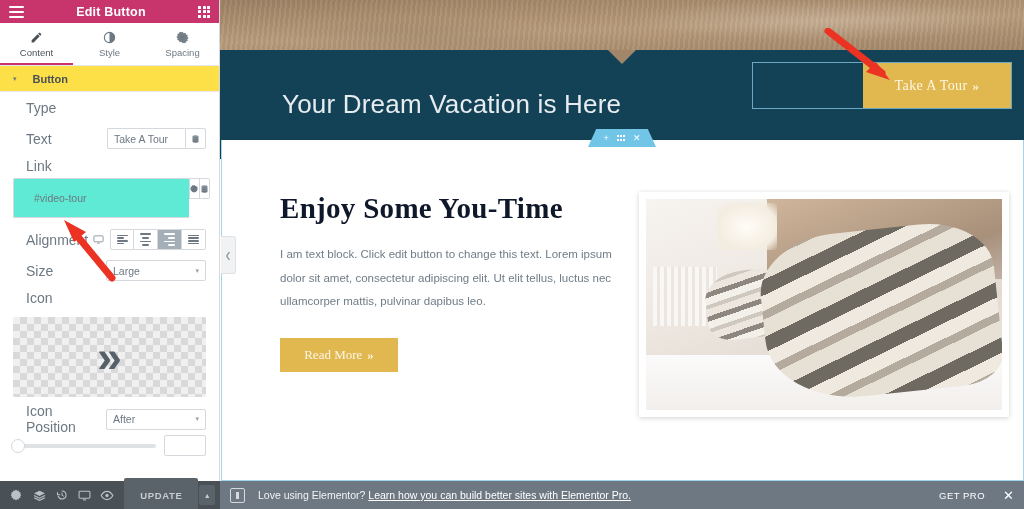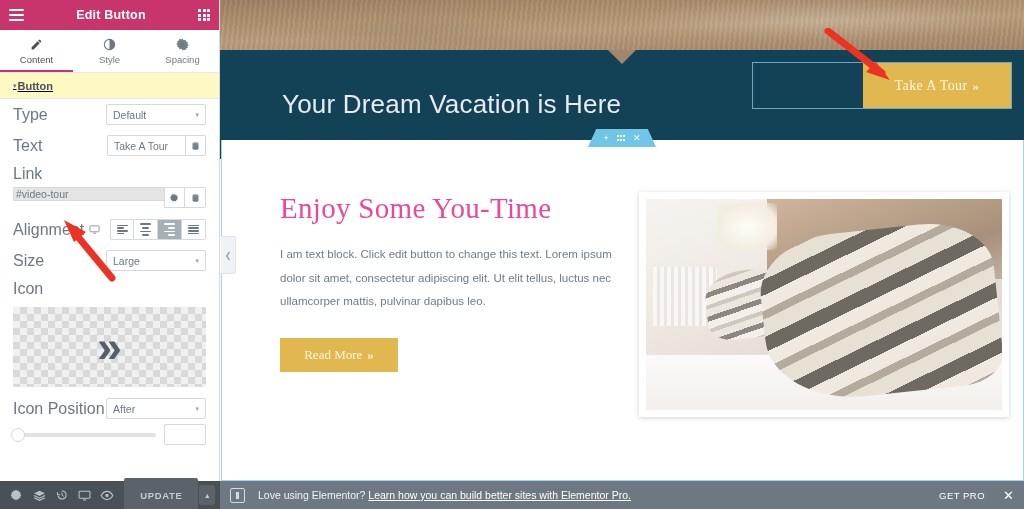--- a/index.html
+++ b/index.html
@@ -12,21 +12,21 @@
 
   
   #panel {
     position: absolute; left: 0; top: 0;
     width: 220px; height: 481px;
     background: #fff;
     border-right: 1px solid #d5d8dc;
     overflow: hidden;
   }
   #panel-header {
-    height: 30px; background: #c7356c;
+    height: 23px; background: #c7356c;
     display: flex; align-items: center; justify-content: space-between;
     padding: 0 9px;
   }
   #panel-header .ptitle {
     color: #fff; font-size: 12.5px; font-weight: bold;
     letter-spacing: .2px; flex: 1; text-align: center;
   }
   .hamburger { width: 15px; display: flex; flex-direction: column; gap: 3px; cursor: pointer; }
   .hamburger i { display: block; height: 2px; background: #fff; border-radius: 1px; }
   .grid-icon { display: grid; grid-template-columns: repeat(3, 3px); grid-template-rows: repeat(3, 3px); gap: 1.5px; cursor: pointer; }
@@ -37,30 +37,29 @@
     flex: 1; display: flex; flex-direction: column; align-items: center;
     justify-content: center; gap: 3px; cursor: pointer;
     border-bottom: 2px solid transparent; padding-top: 2px;
   }
   .tab .tlabel { font-size: 9.5px; color: #6d7882; }
   .tab.active { border-bottom-color: #c7356c; }
   .tab.active .tlabel { color: #495157; }
   .tab svg { display: block; }
 
   #section-head {
-    height: 26px; display: flex; align-items: center; gap: 1px;
+    height: 26px; display: flex; align-items: center; gap: 16px;
     padding: 0 13px; border-bottom: 1px solid #e6e9ec;
-    background: #fef9c3;
-    text-decoration: underline;
+    background: #fde047;
   }
   #section-head .caret { font-size: 7px; color: #6d7882; }
   #section-head .stitle { font-size: 11px; font-weight: bold; color: #495157; }
 
   .ctrl { padding: 0 13px; display: flex; align-items: center; min-height: 31px; }
-  .ctrl .lbl { font-size: 16px; color: #6d7882; flex: 1; display: flex; align-items: center; gap: 5px; }
+  .ctrl .lbl { font-size: 14px; color: #6d7882; flex: 1; display: flex; align-items: center; gap: 5px; margin-left: 13px; }
   .ctrl.block { display: block; padding-top: 4px; }
   .ctrl.block .lbl { margin-bottom: 4px; }
 
   .select {
     width: 100px; height: 21px; border: 1px solid #d5d8dc; border-radius: 2px;
     background: #fff; font-size: 10.5px; color: #6d7882;
     display: flex; align-items: center; padding: 0 6px; position: relative;
     cursor: pointer;
   }
   .select .sv { flex: 1; }
@@ -75,23 +74,23 @@
   .ibtn {
     width: 21px; height: 21px; border: 1px solid #d5d8dc; background: #fff;
     display: flex; align-items: center; justify-content: center; cursor: pointer;
   }
   .ibtn + .ibtn { border-left: none; }
   .ibtn:last-child { border-radius: 0 2px 2px 0; }
 
   .linkfield { padding: 0 13px; }
   .linkrow { display: flex; }
   .linkinput {
-    flex: 1; height: 14px; border: 1px solid #d5d8dc; border-right: none;
-    border-radius: 2px 0 0 2px; padding: 0 2px; font-size: 10.5px; color: #6d7882;
-    background: #e5e5e5; font-family: "Liberation Sans", sans-serif;
+    flex: 1; height: 40px; border: 1px solid #d5d8dc; border-right: none;
+    border-radius: 2px 0 0 2px; padding: 0 20px; font-size: 10.5px; color: #6d7882;
+    background: #5eead4; font-family: "Liberation Sans", sans-serif;
   }
 
   .aligngroup { display: flex; }
   .abtn {
     width: 24px; height: 21px; border: 1px solid #d5d8dc; background: #fff;
     display: flex; align-items: center; justify-content: center; cursor: pointer;
   }
   .abtn + .abtn { border-left: none; }
   .abtn:first-child { border-radius: 2px 0 0 2px; }
   .abtn:last-child { border-radius: 0 2px 2px 0; }
@@ -204,22 +203,22 @@
   #content-section {
     position: absolute; left: 1px; top: 140px; right: 0; bottom: 0;
     background: #fff; border: 1px solid #9fd6ec; border-top: none;
     padding: 52px 0 0 0;
     display: flex;
   }
   #col-left { width: 52%; padding-left: 58px; padding-right: 24px; }
   #col-right { flex: 1; padding-right: 14px; }
 
   #enjoy-title {
-    font-family: "Liberation Serif", serif; font-size: 29px; color: #ec4899;
-    font-weight: normal; letter-spacing: .3px; margin-bottom: 18px;
+    font-family: "Liberation Serif", serif; font-size: 29px; color: #0f172a;
+    font-weight: bold; letter-spacing: .3px; margin-bottom: 18px;
   }
   #enjoy-body {
     font-size: 11.5px; color: #6f7c87; line-height: 2.05; margin-bottom: 24px;
   }
   #read-more-btn {
     width: 118px; height: 34px; background: #e0b84f;
     display: flex; align-items: center; justify-content: center;
     color: #fdf6e4; font-family: "Liberation Serif", serif;
     font-size: 13px; cursor: pointer;
   }
@@ -343,24 +342,20 @@
     </div>
   </div>
 
   <div id="section-head">
     <span class="caret">▾</span>
     <span class="stitle">Button</span>
   </div>
 
   <div class="ctrl">
     <span class="lbl">Type</span>
-    <div class="select">
-      <span class="sv">Default</span>
-      <span class="scaret">▾</span>
-    </div>
   </div>
 
   <div class="ctrl">
     <span class="lbl">Text</span>
     <div class="inputrow">
       <input class="tinput" value="Take A Tour" style="">
       <div class="ibtn">
         <svg width="9" height="10" viewBox="0 0 24 24">
           <ellipse cx="12" cy="5" rx="8" ry="3" fill="#8a949d"></ellipse>
           <rect x="4" y="5" width="16" height="5" fill="#8a949d"></rect>

